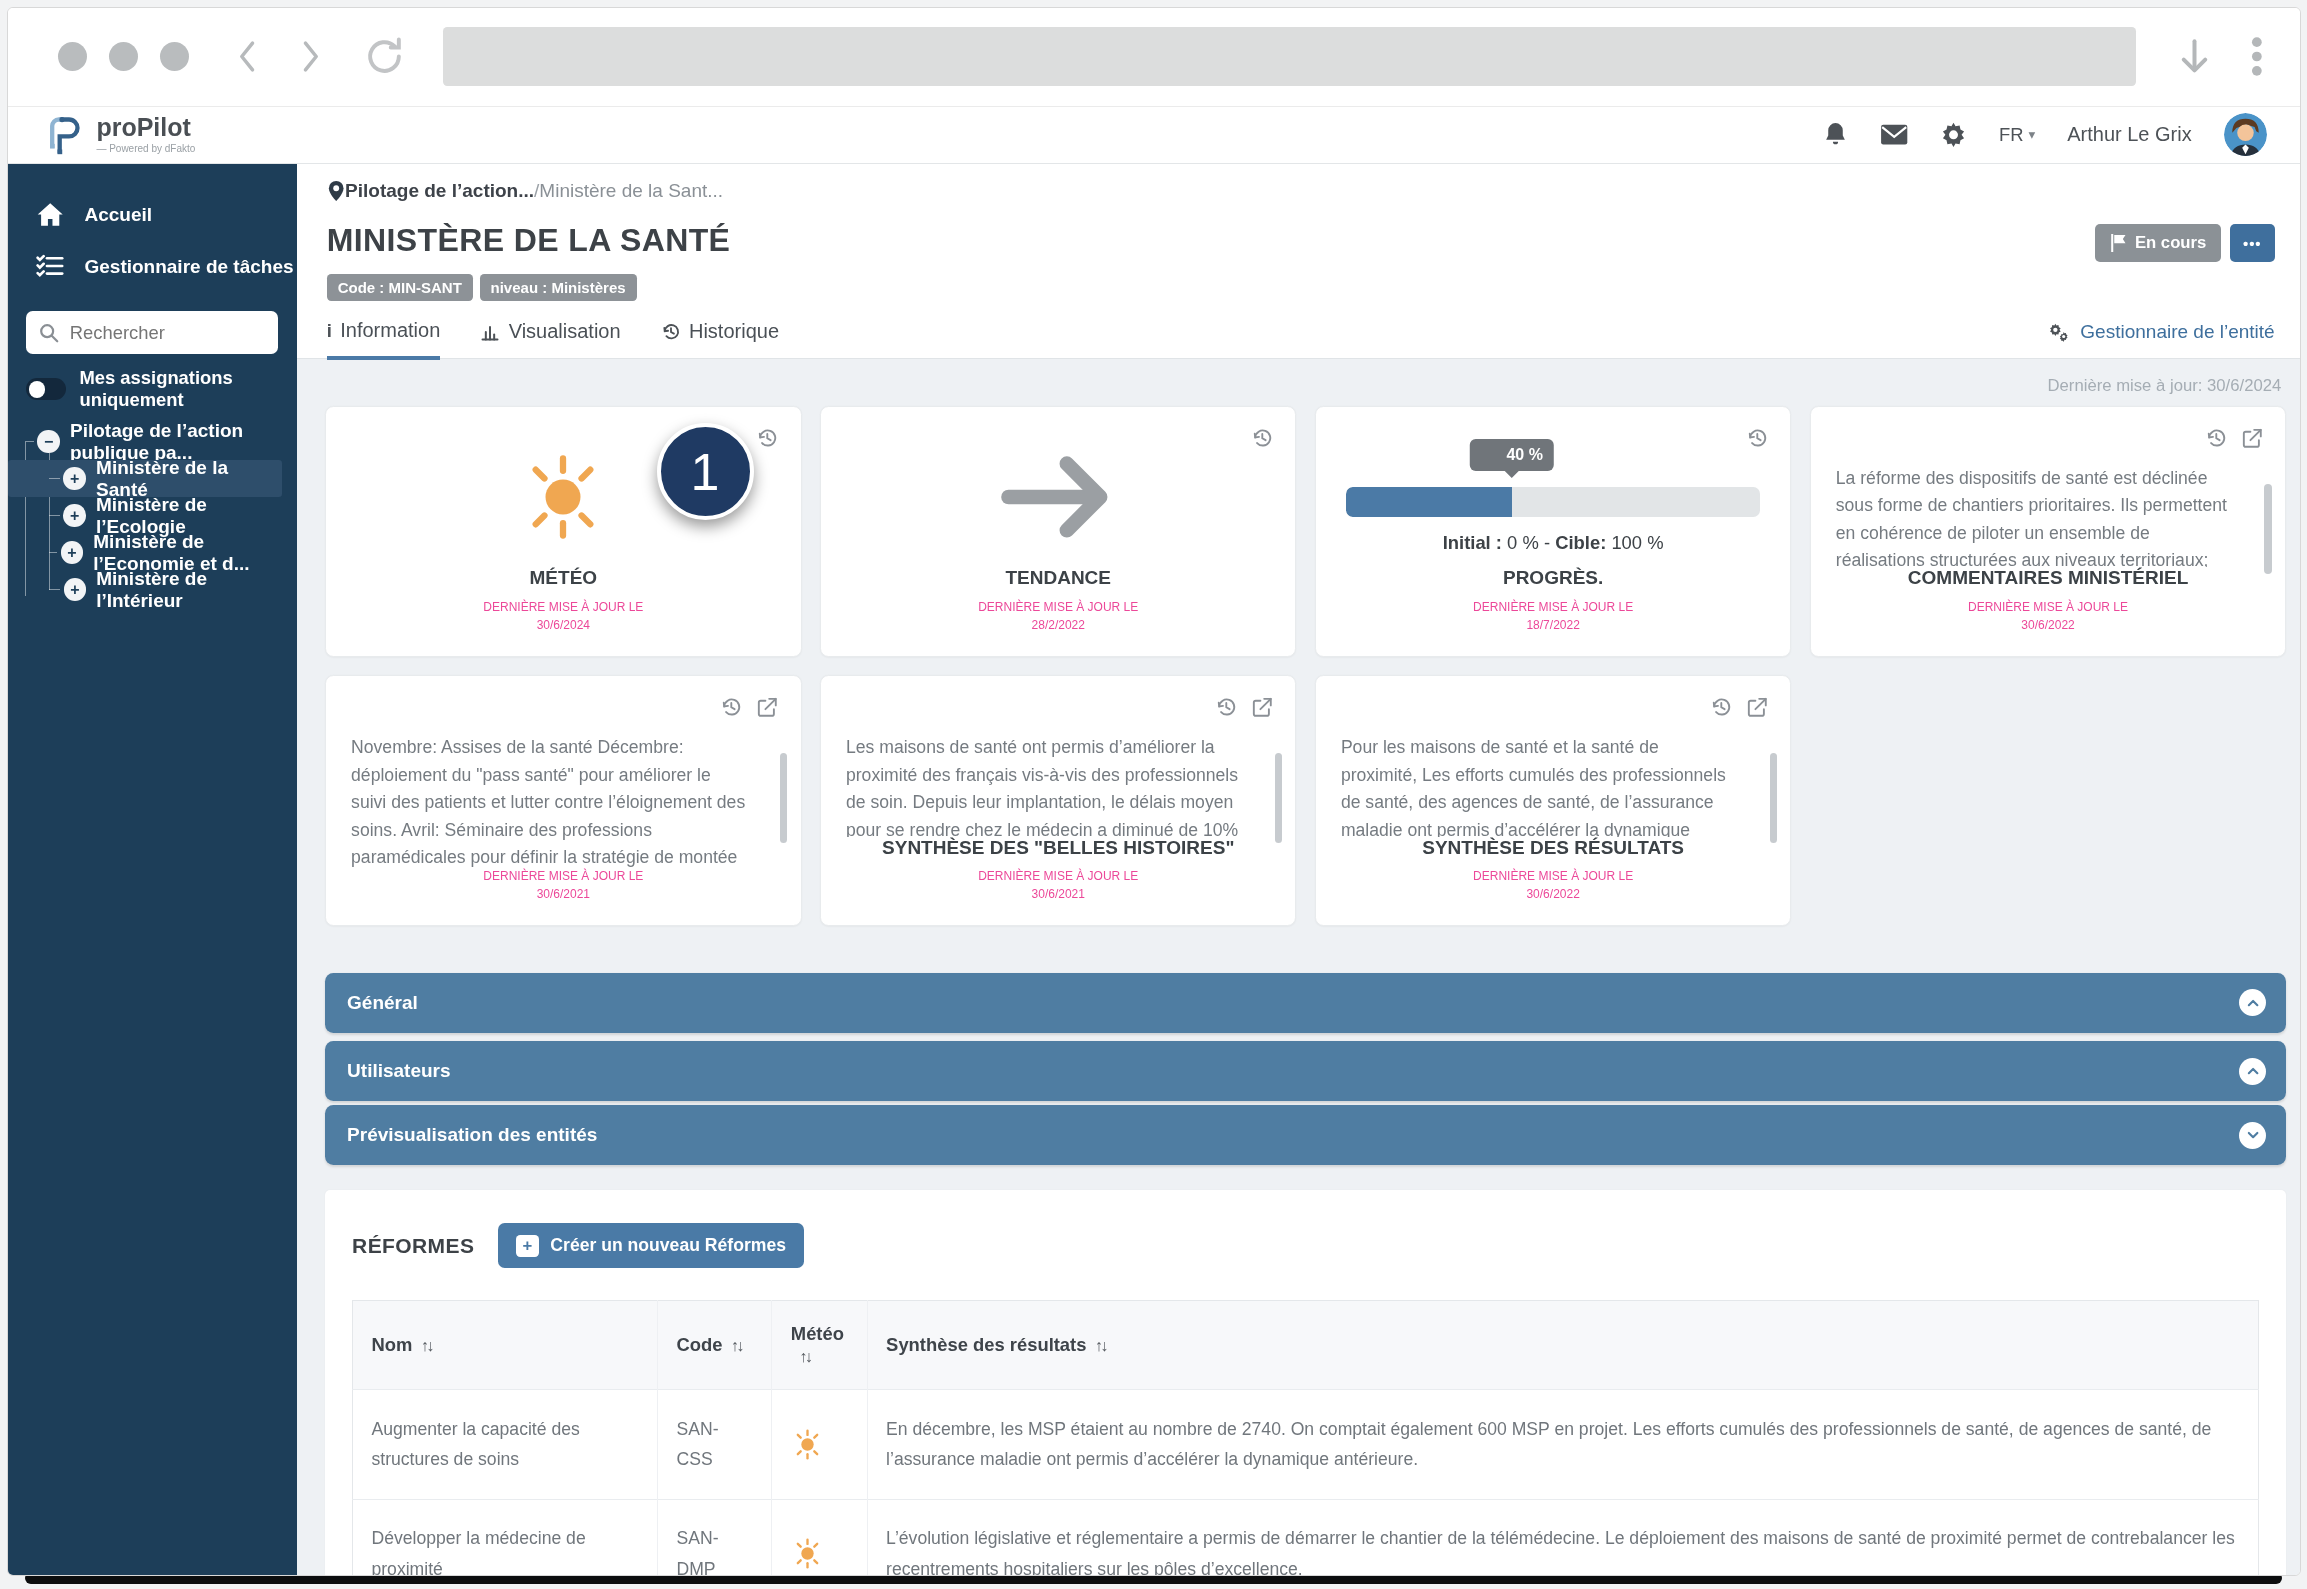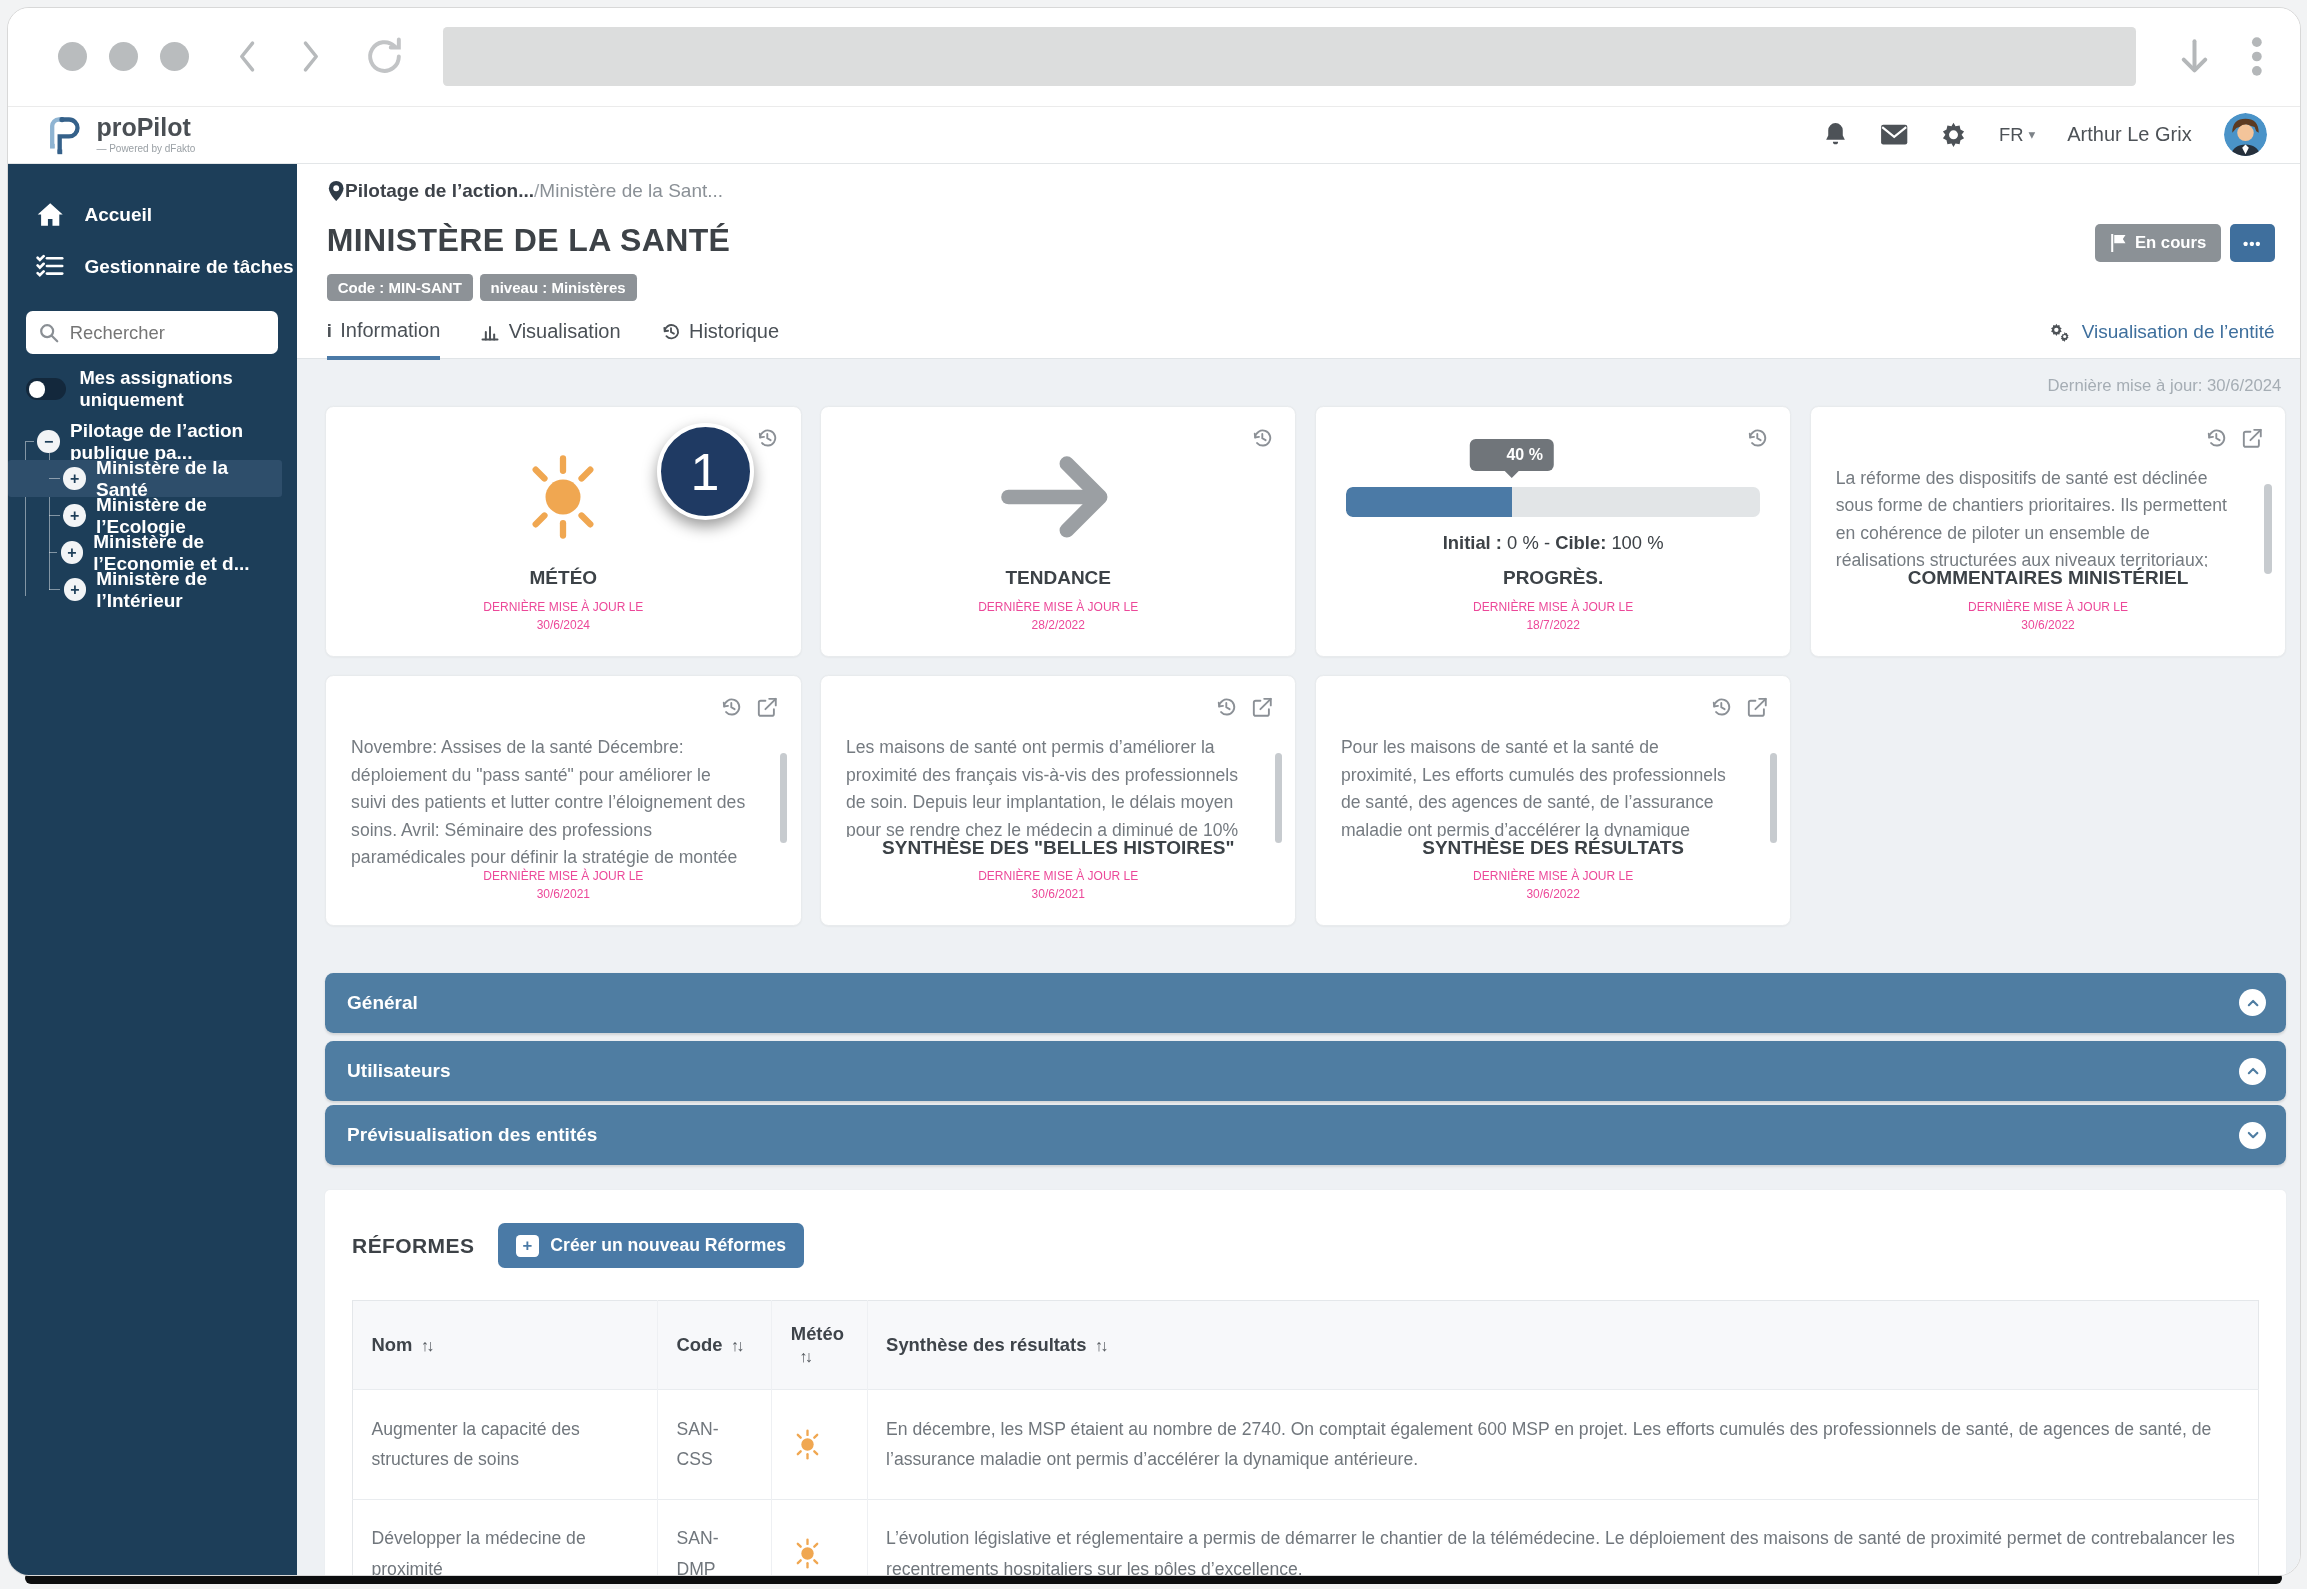--- a/index.html
+++ b/index.html
@@ -2,21 +2,21 @@
 <html style="font-size:13.4px"><head>
 <meta charset="utf-8">
 <style>
   * { margin:0; padding:0; box-sizing:border-box; }
   html,body { background:#f2f3f4; font-family:"Liberation Sans","DejaVu Sans",sans-serif; }
   .stage { position:relative; width:2307px; height:1590px; overflow:hidden; }
 
   
   .win-shadow { position:absolute; left:25px; right:25px; top:1572px; height:11.7px; background:#0c0d0e; border-radius:5.9px; }
   .window { position:absolute; left:6.7px; top:6.7px; width:2294px; height:1569px; background:#fff;
-            border:1.7px solid #d8d8d8; border-radius:22px; overflow:hidden; display:flex; flex-direction:column; }
+            border:1.7px solid #d8d8d8; border-radius:6px; overflow:hidden; display:flex; flex-direction:column; }
 
   .browser-bar { height:99px; flex:0 0 auto; display:flex; align-items:center; padding:0 37px 0 50px; border-bottom:1.7px solid #ebebeb; background:#fff; }
   .traffic { display:flex; gap:22px; }
   .traffic .dot { width:29px; height:29px; border-radius:50%; background:#b9bcbe; }
   .nav-ic { color:#b7babc; margin-left:43px; display:flex; align-items:center; }
   .nav-ic.fwd { margin-left:28.4px; }
   .nav-ic.refresh { margin-left:37px; color:#c2c4c6; }
   .url-bar { flex:1; height:59px; background:#dcdddd; border-radius:4.2px; margin:0 40px 0 37px; }
   .chrome-right { display:flex; align-items:center; gap:38px; color:#b4b7b9; }
 
@@ -356,21 +356,21 @@
             </div>
             <div class="config-link">
               <span class="tab-ic">
                 <svg width="23.4" height="20" viewBox="0 0 28 24" fill="#4d5257">
                     <path d="M10 2l1.2 2.2 2.5-.5.5 2.5L16.4 7.4l-1.5 2 1.5 2-2.2 1.2-.5 2.5-2.5-.5L10 16.8 8.8 14.6l-2.5.5-.5-2.5L3.6 11.4l1.5-2-1.5-2 2.2-1.2.5-2.5 2.5.5z"></path>
                     <circle cx="10" cy="9.4" r="2.6" fill="#fff"></circle>
                     <path d="M20 12l.9 1.6 1.8-.35.35 1.8 1.6.9-1.1 1.45 1.1 1.45-1.6.9-.35 1.8-1.8-.35L20 24l-.9-1.6-1.8.35-.35-1.8-1.6-.9 1.1-1.45-1.1-1.45 1.6-.9.35-1.8 1.8.35z"></path>
                     <circle cx="20" cy="17.4" r="1.9" fill="#fff"></circle>
                   </svg>
               </span>
-              <span>Visualisation de l’entité</span>
+              <span>Gestionnaire de l’entité</span>
             </div>
           </div>
         </div>
 
         <div class="content-main">
           <div class="last-update">Dernière mise à jour: 30/6/2024</div>
 
           <div class="cards-grid">
 
             <div class="card">

